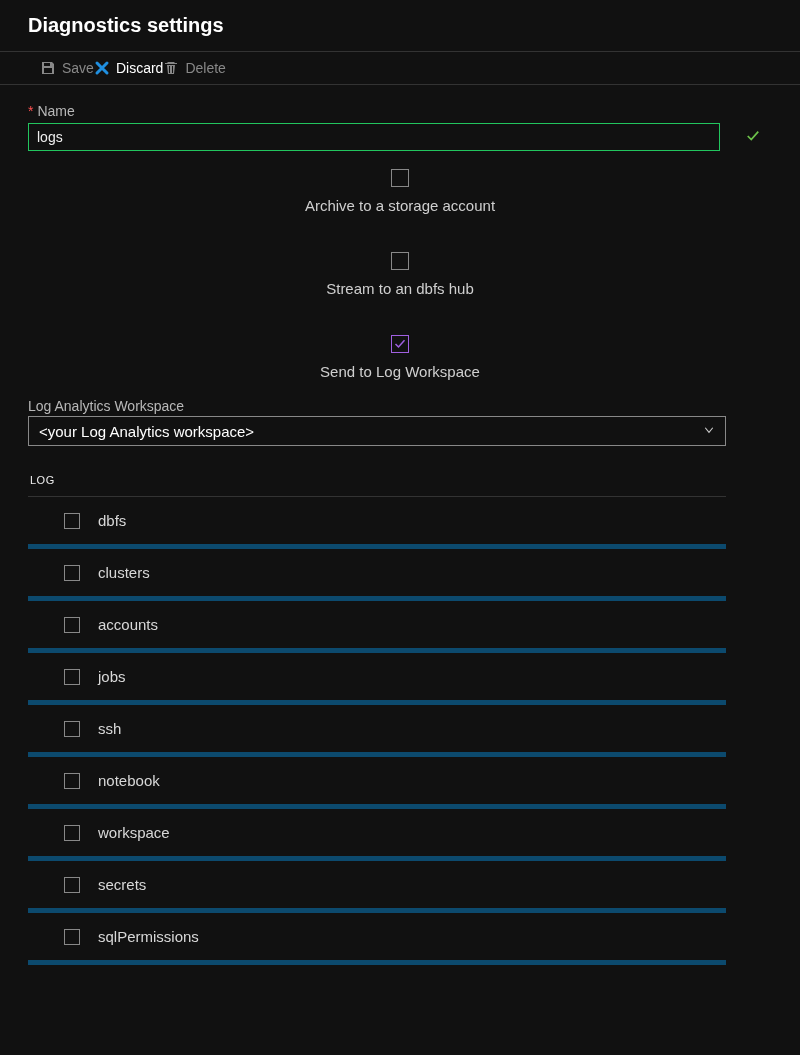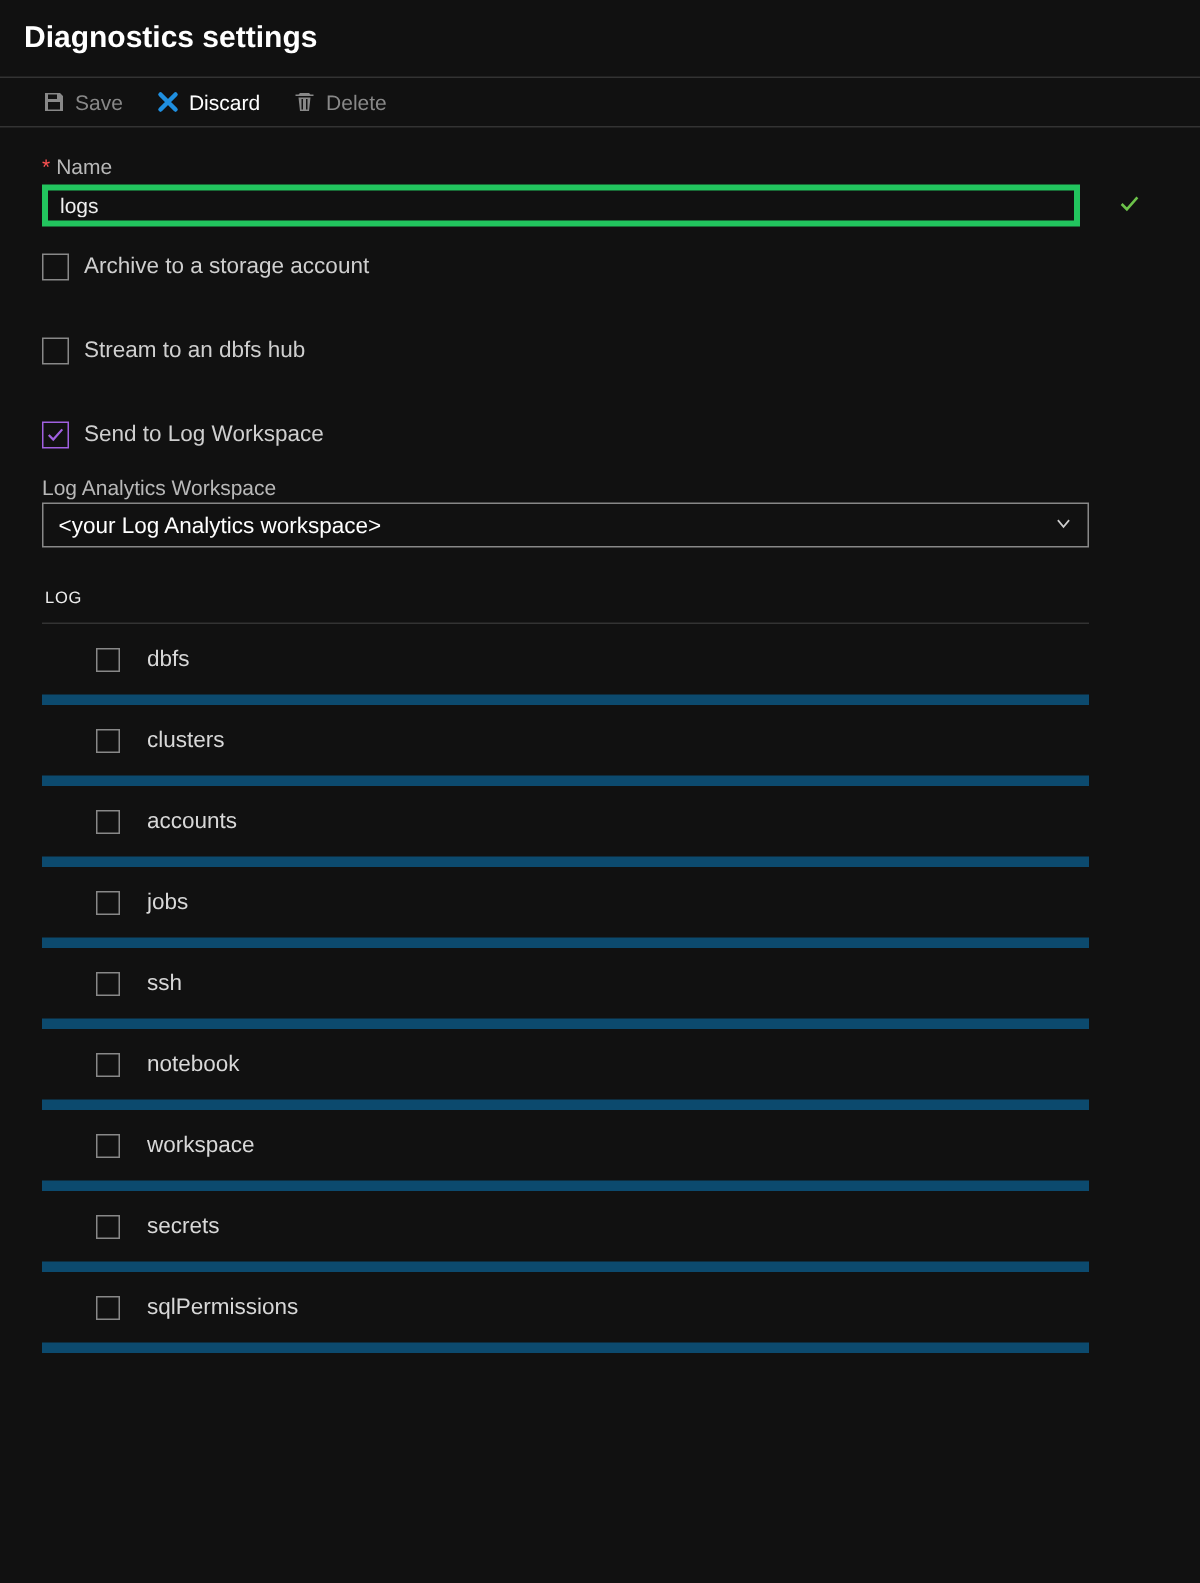--- a/index.html
+++ b/index.html
@@ -7,32 +7,31 @@
       background: #111111;
       color: #cccccc;
       font-family: "Segoe UI", Arial, sans-serif;
       font-size: 14px;
       width: 800px;
       height: 1055px;
       overflow: hidden;
     }
     .header {
       border-bottom: 1px solid #333;
-      padding: 14px 28px 14px 16px;
+      padding: 14px 28px 14px 28px;
     }
     .header h1 {
       color: #ffffff;
       font-size: 20px;
       font-weight: 600;
     }
     .toolbar {
       display: flex;
       align-items: center;
-      gap: 22px;
-      padding: 8px 28px;
+      padding: 8px 40px;
       border-bottom: 1px solid #333;
     }
     .toolbar-btn {
       display: flex;
       align-items: center;
       gap: 6px;
       color: #888;
       cursor: pointer;
       font-size: 14px;
     }
@@ -47,39 +46,40 @@
       display: flex;
       align-items: center;
       gap: 4px;
       font-size: 14px;
     }
     .req { color: #ff5252; }
     .name-input-wrap { position: relative; margin-bottom: 18px; margin-left:0; }
     .name-input {
       width: 692px;
       background: #111;
-      border: 4px solid #22c55e;
+      border: 1px solid #22c55e;
       color: #eee;
       padding: 4px 28px 4px 8px;
       font-size: 14px;
       outline: none;
       height: 28px;
     }
     .name-check {
       position: absolute;
       right: 12px;
       top: 6px;
       color: #6cc24a;
     }
     .check-row {
       display: flex;
-      align-items: flex-start;
+      align-items: center;
       gap: 10px;
       margin-bottom: 38px;
       cursor: pointer;
+      flex-direction: column;
     }
     .check-row.last-dest { margin-bottom: 18px; }
     .cbox {
       width: 18px; height: 18px;
       border: 1px solid #888;
       display: flex; align-items: center; justify-content: center;
       flex-shrink: 0;
     }
     .cbox.checked {
       border-color: #a060e0;
@@ -114,21 +114,21 @@
       margin-top: 28px;
       margin-bottom: 10px;
       padding-left: 2px;
     }
     .log-list { margin-left: 0; width: 698px; }
     .log-item {
       display: flex;
       align-items: center;
       gap: 18px;
       padding: 15px 0 15px 36px;
-      border-bottom: 7px solid #0c4a6e;
+      border-bottom: 5px solid #0c4a6e;
     }
     .log-list .log-item:first-child { border-top: 1px solid #333; }
     .log-item .cbox { width:16px; height:16px; }
     .log-label { color: #d8d8d8; font-size: 15px; }
   </style>
 </head>
 <body>
 
 <div class="header">
   <h1>Diagnostics settings</h1>

